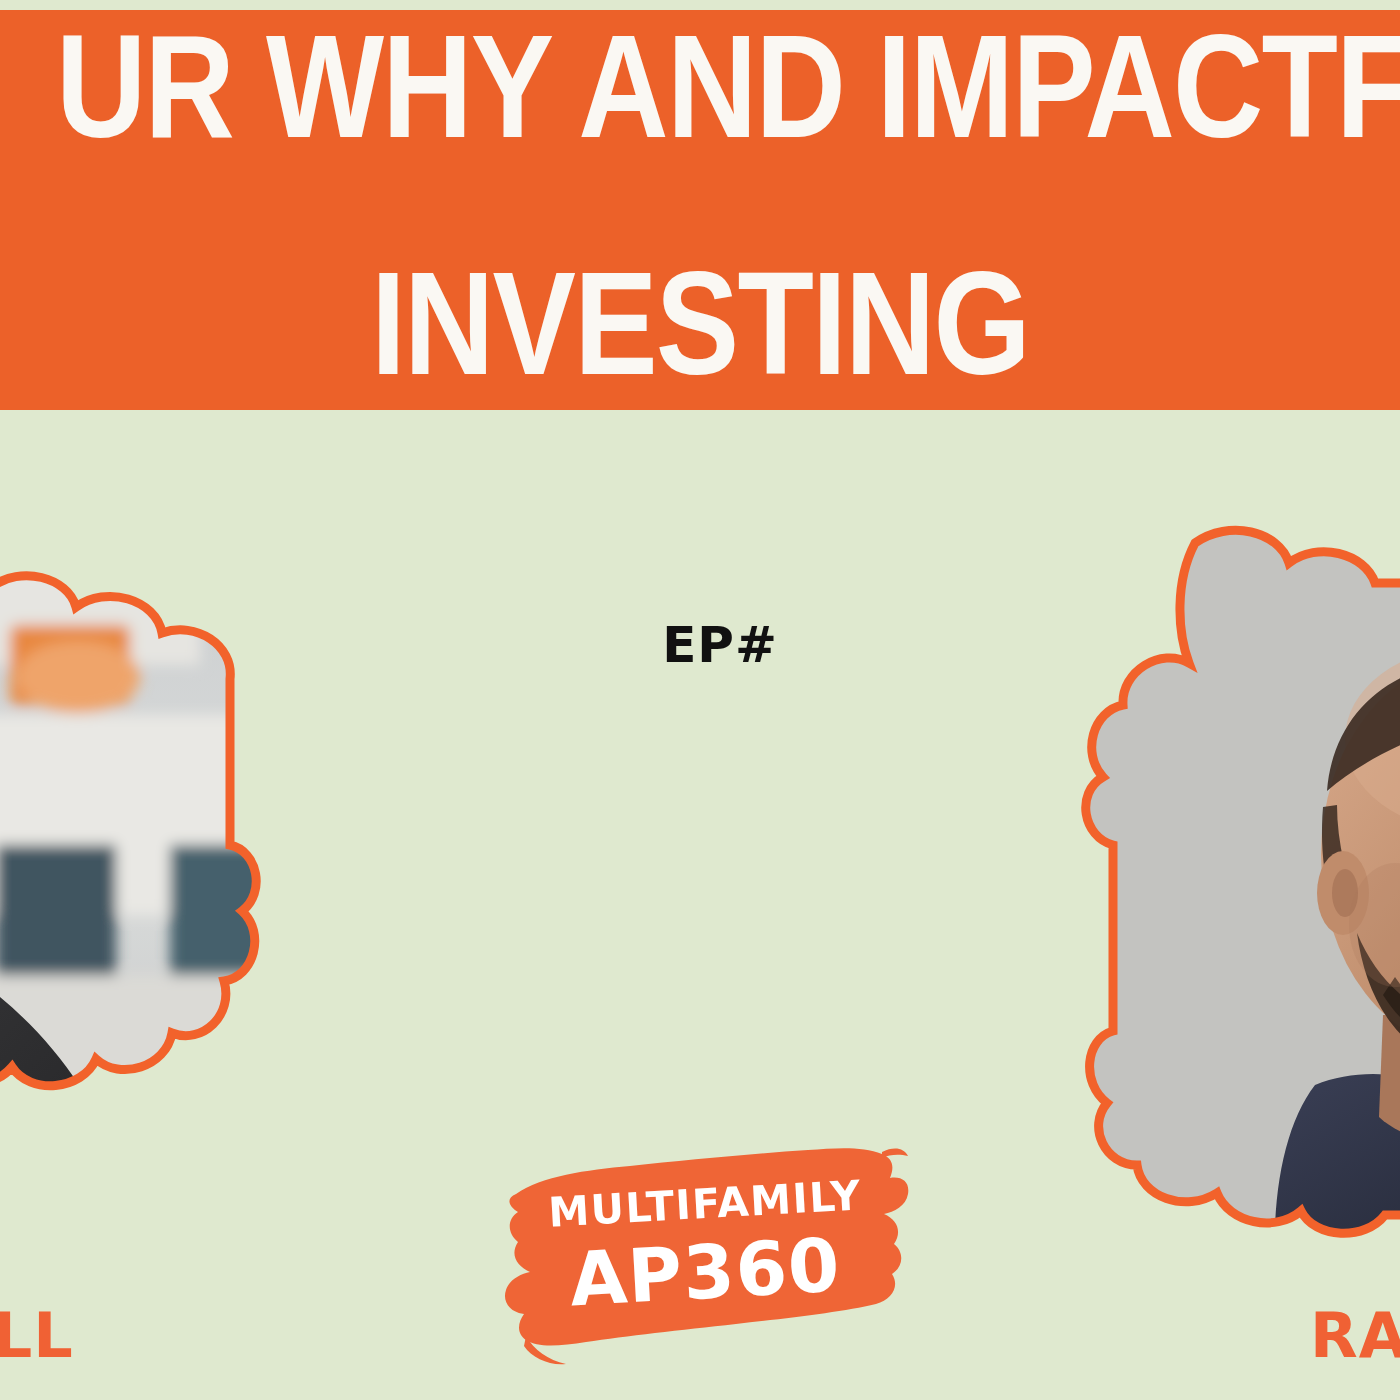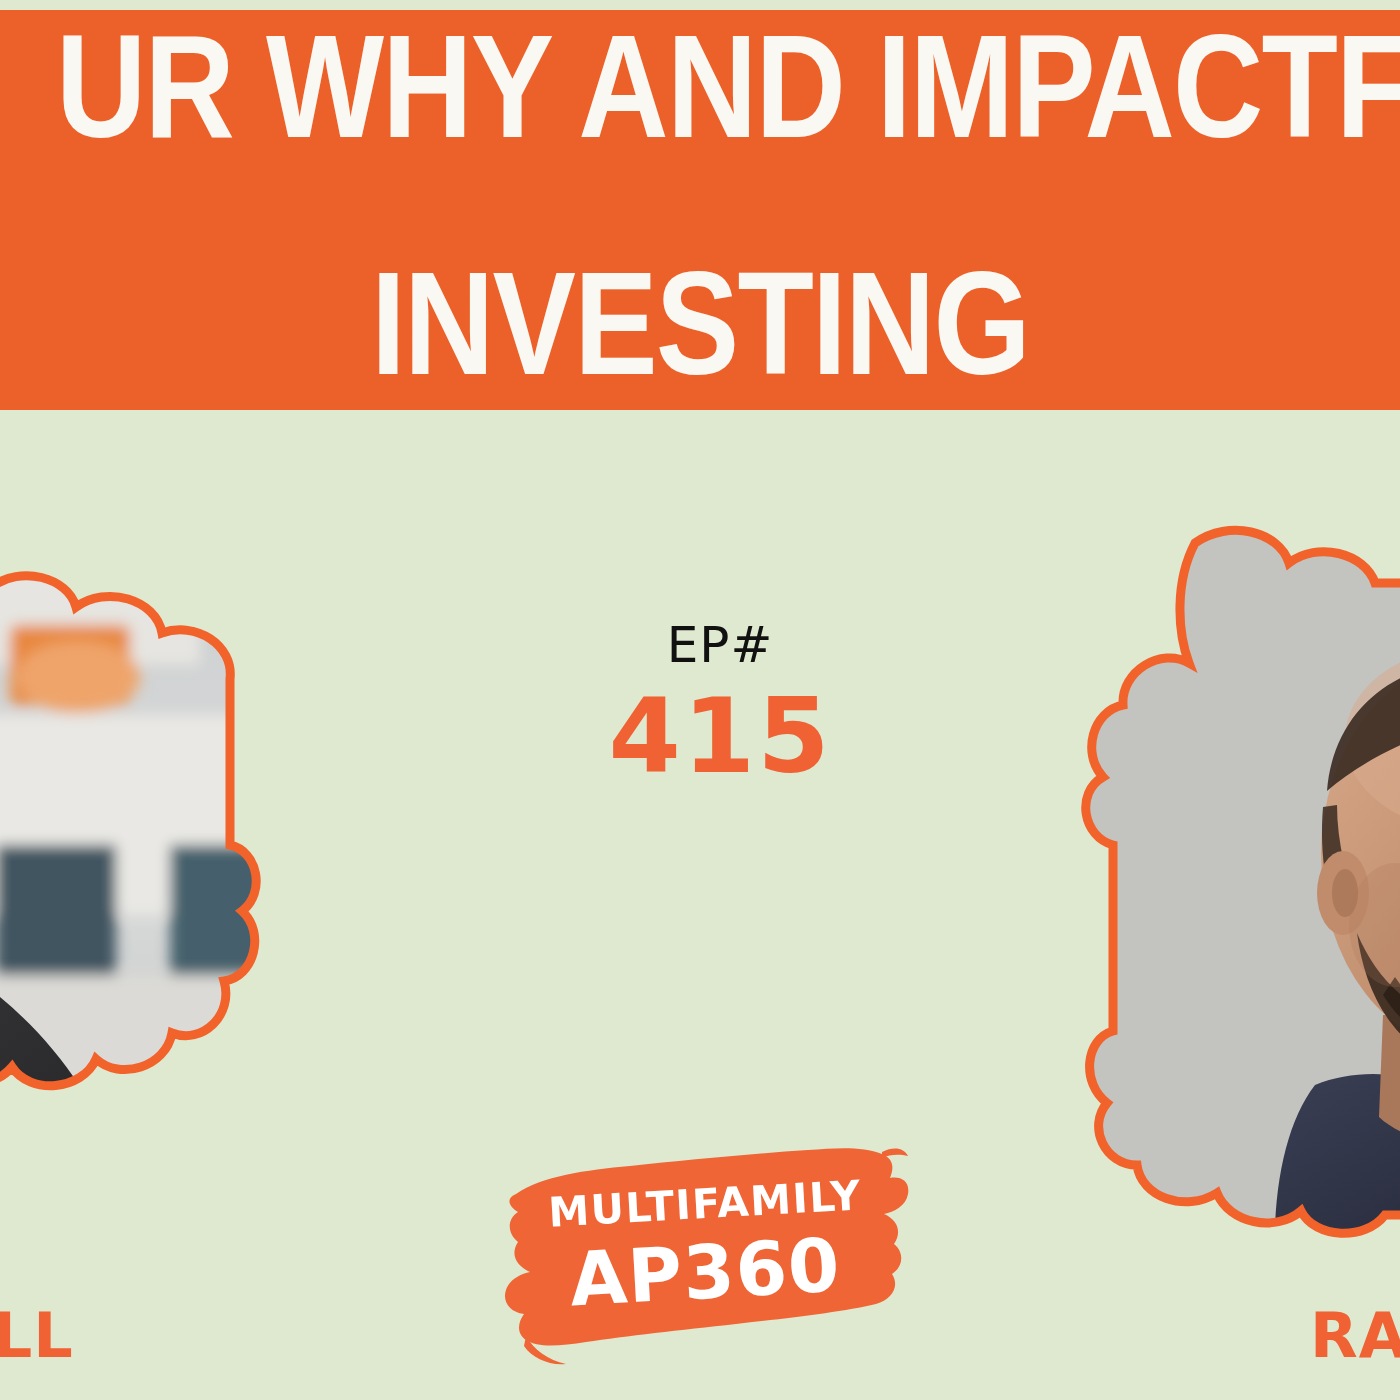--- a/index.html
+++ b/index.html
@@ -57,21 +57,21 @@
   
   #episode-block {
     position: absolute;
     left: 510px;
     top: 620px;
     width: 420px;
     text-align: center;
   }
   #ep-label {
     font-family: "DejaVu Sans", sans-serif;
-    font-weight: 400;
+    font-weight: 700;
     font-size: 50px;
     color: #111111;
     letter-spacing: 1px;
     line-height: 1;
   }
   #ep-number {
     margin-top: 14px;
     font-family: "DejaVu Sans", sans-serif;
     font-weight: 700;
     font-size: 104px;
@@ -323,21 +323,20 @@
 
         <ellipse cx="330" cy="400" rx="46" ry="62" fill="#a8775a" opacity="0.22"></ellipse>
       </g>
 
       <use href="#scallop-right-path" fill="none" stroke="#f2622b" stroke-width="9"></use>
     </svg>
   </div>
 
   <div id="episode-block">
     <div id="ep-label">EP#</div>
-    <div id="ep-number">415</div>
   </div>
 
   <div class="guest-name" id="guest-name-left">WELL</div>
 
   <div class="guest-name" id="guest-name-right">RA</div>
 
   <div id="brand-badge">
     <svg width="430" height="240" viewBox="0 0 430 240" xmlns="http://www.w3.org/2000/svg">
       <path d="M 26 54
                C 52 36, 96 30, 140 26

